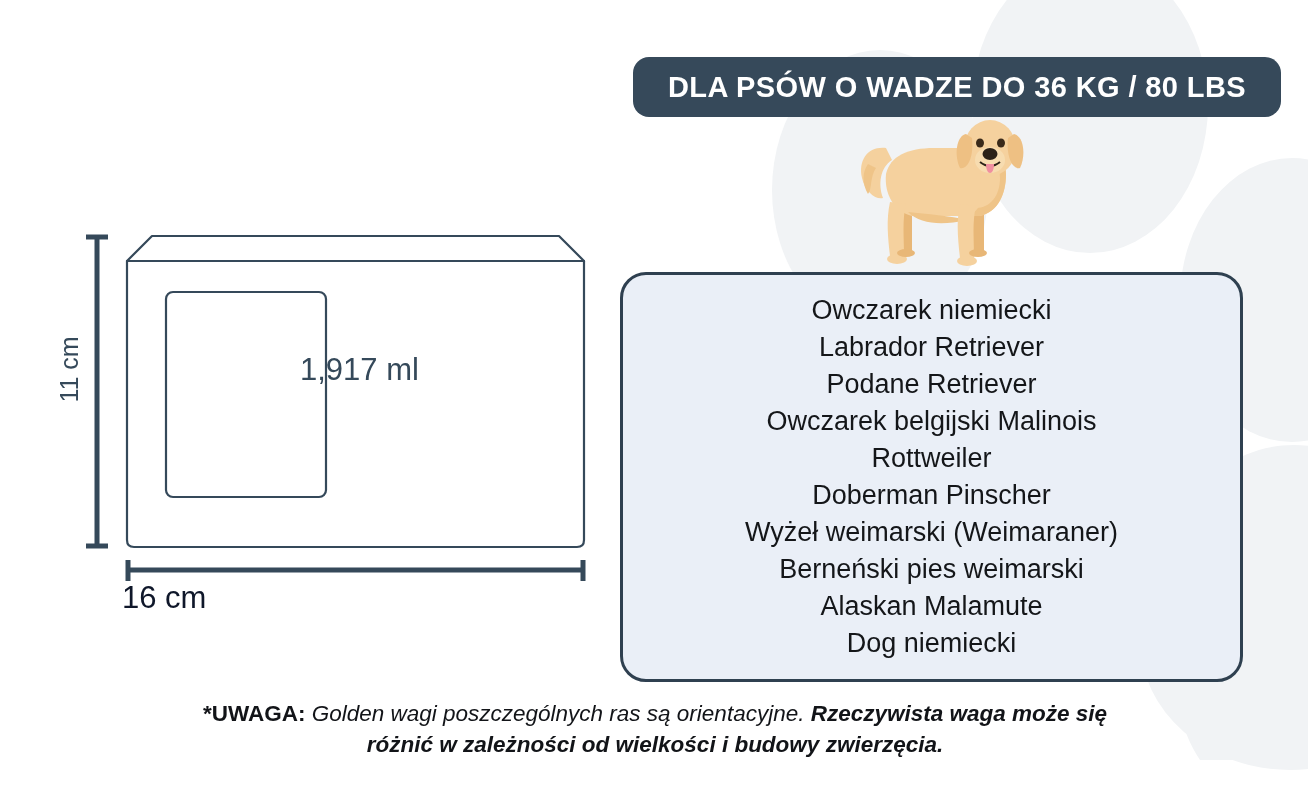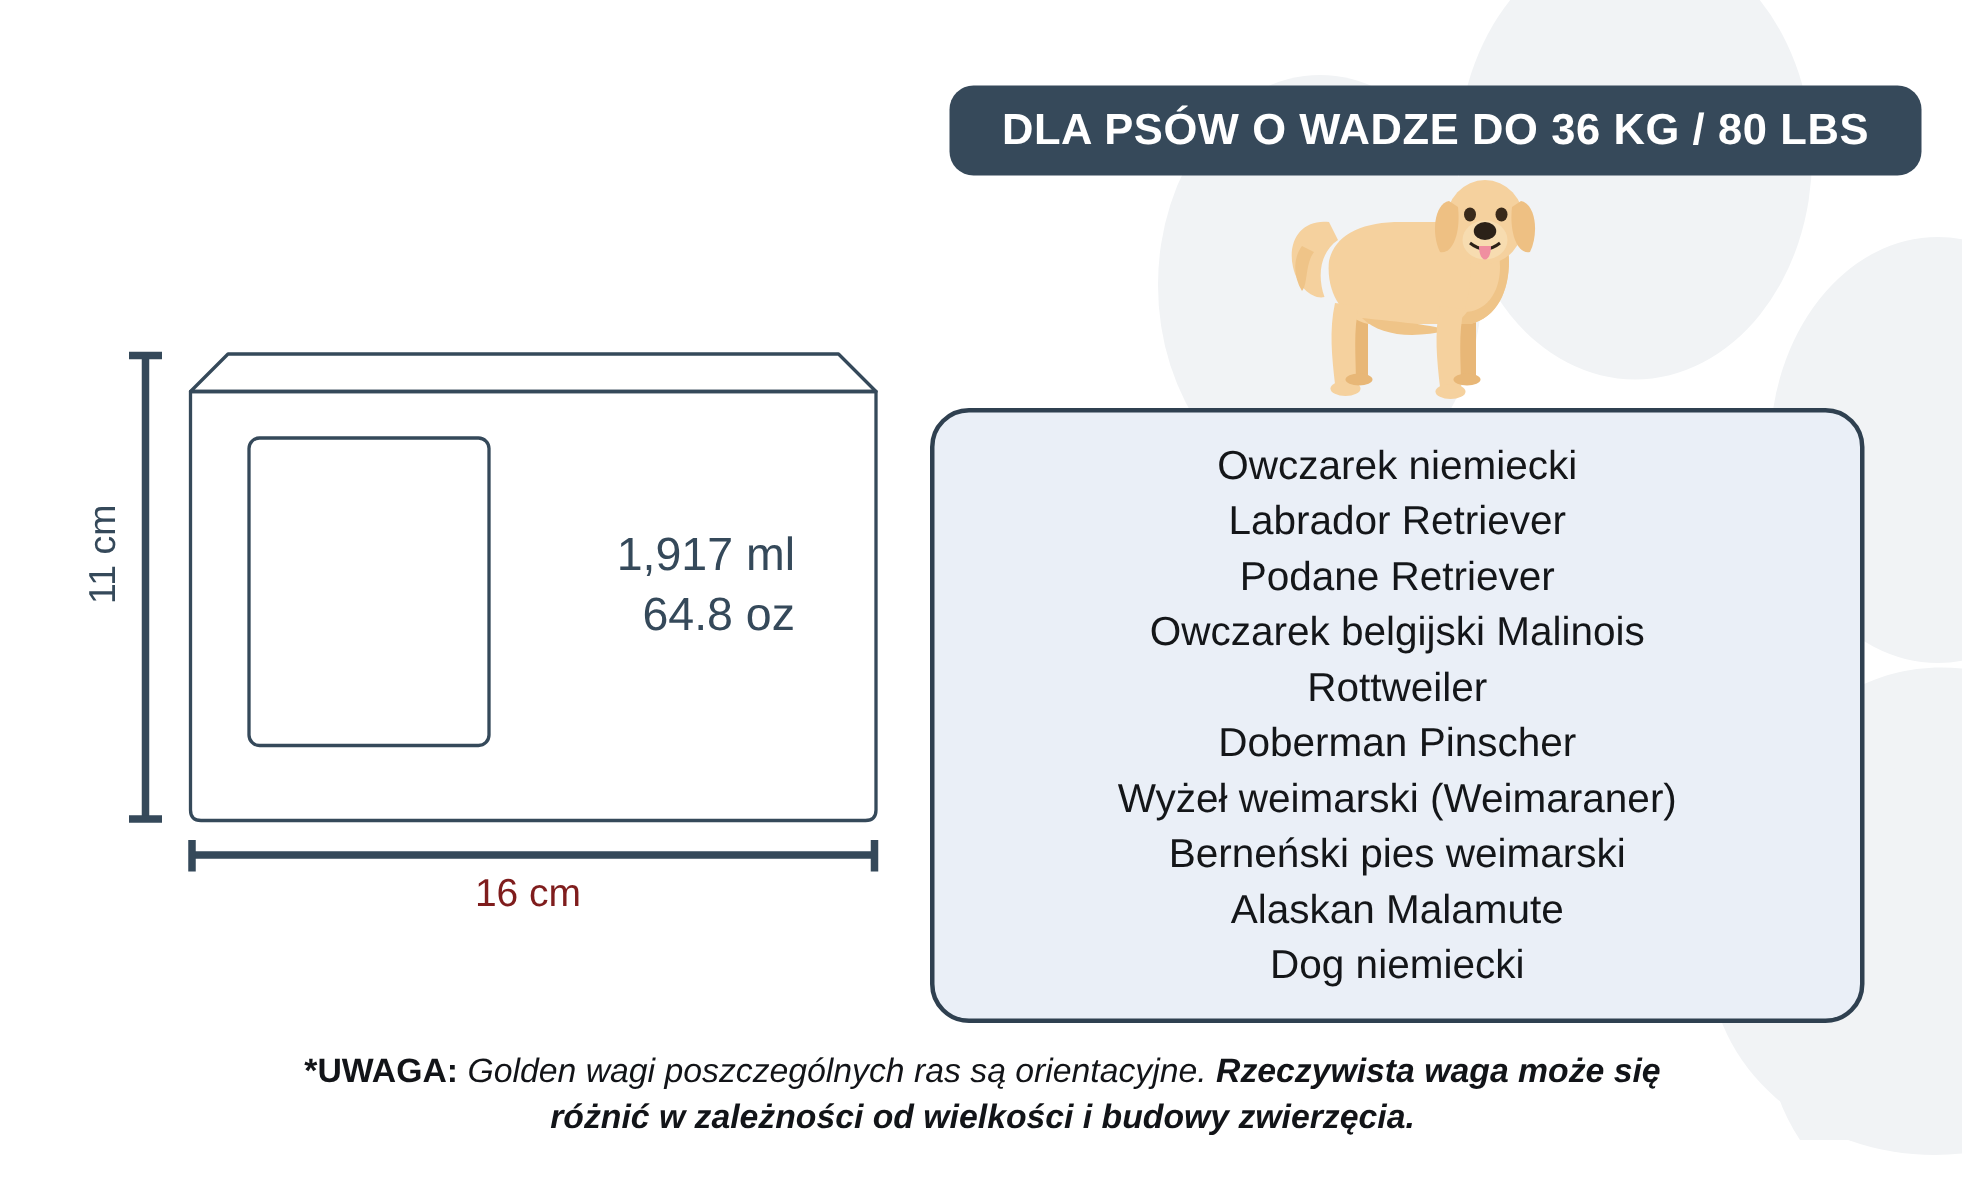--- a/index.html
+++ b/index.html
@@ -94,21 +94,21 @@
     left: 70px;
     top: 215px;
     width: 540px;
     height: 400px;
   }
   #label-volume-ml, #label-volume-oz {
     position: absolute;
     color: #35495a;
     font-size: 31px;
     font-weight: 500;
-    text-align: right;
+    text-align: left;
     white-space: nowrap;
   }
   #label-volume-ml { left: 300px; top: 352px; width: 230px; }
   #label-volume-oz { left: 300px; top: 392px; width: 230px; }
 
   #label-height {
     position: absolute;
     left: 36px;
     top: 355px;
     color: #35495a;
@@ -116,23 +116,23 @@
     font-weight: 500;
     transform: rotate(-90deg);
     transform-origin: center center;
     white-space: nowrap;
   }
   #label-width {
     position: absolute;
     left: 122px;
     top: 580px;
     width: 460px;
-    text-align: center;
-    color: #7f1d1d;
-    font-size: 26px;
+    text-align: left;
+    color: #0f172a;
+    font-size: 31px;
     font-weight: 500;
     white-space: nowrap;
   }
 
   
   #footnote {
     position: absolute;
     left: 180px;
     top: 698px;
     width: 950px;
@@ -240,21 +240,20 @@
 
       <g stroke="#35495a" stroke-width="5" stroke-linecap="butt">
         <line x1="57" y1="355" x2="514" y2="355"></line>
         <line x1="58" y1="345" x2="58" y2="366"></line>
         <line x1="513" y1="345" x2="513" y2="366"></line>
       </g>
     </svg>
   </div>
 
   <div id="label-volume-ml">1,917 ml</div>
-  <div id="label-volume-oz">64.8 oz</div>
   <div id="label-height">11 cm</div>
   <div id="label-width">16 cm</div>
 
   <div id="footnote">
     <span class="b">*UWAGA:</span><span> Golden wagi poszczególnych ras są orientacyjne. </span><span class="bi">Rzeczywista waga może się różnić w zależności od wielkości i budowy zwierzęcia.</span>
   </div>
 
 </div>
 
 </body></html>

